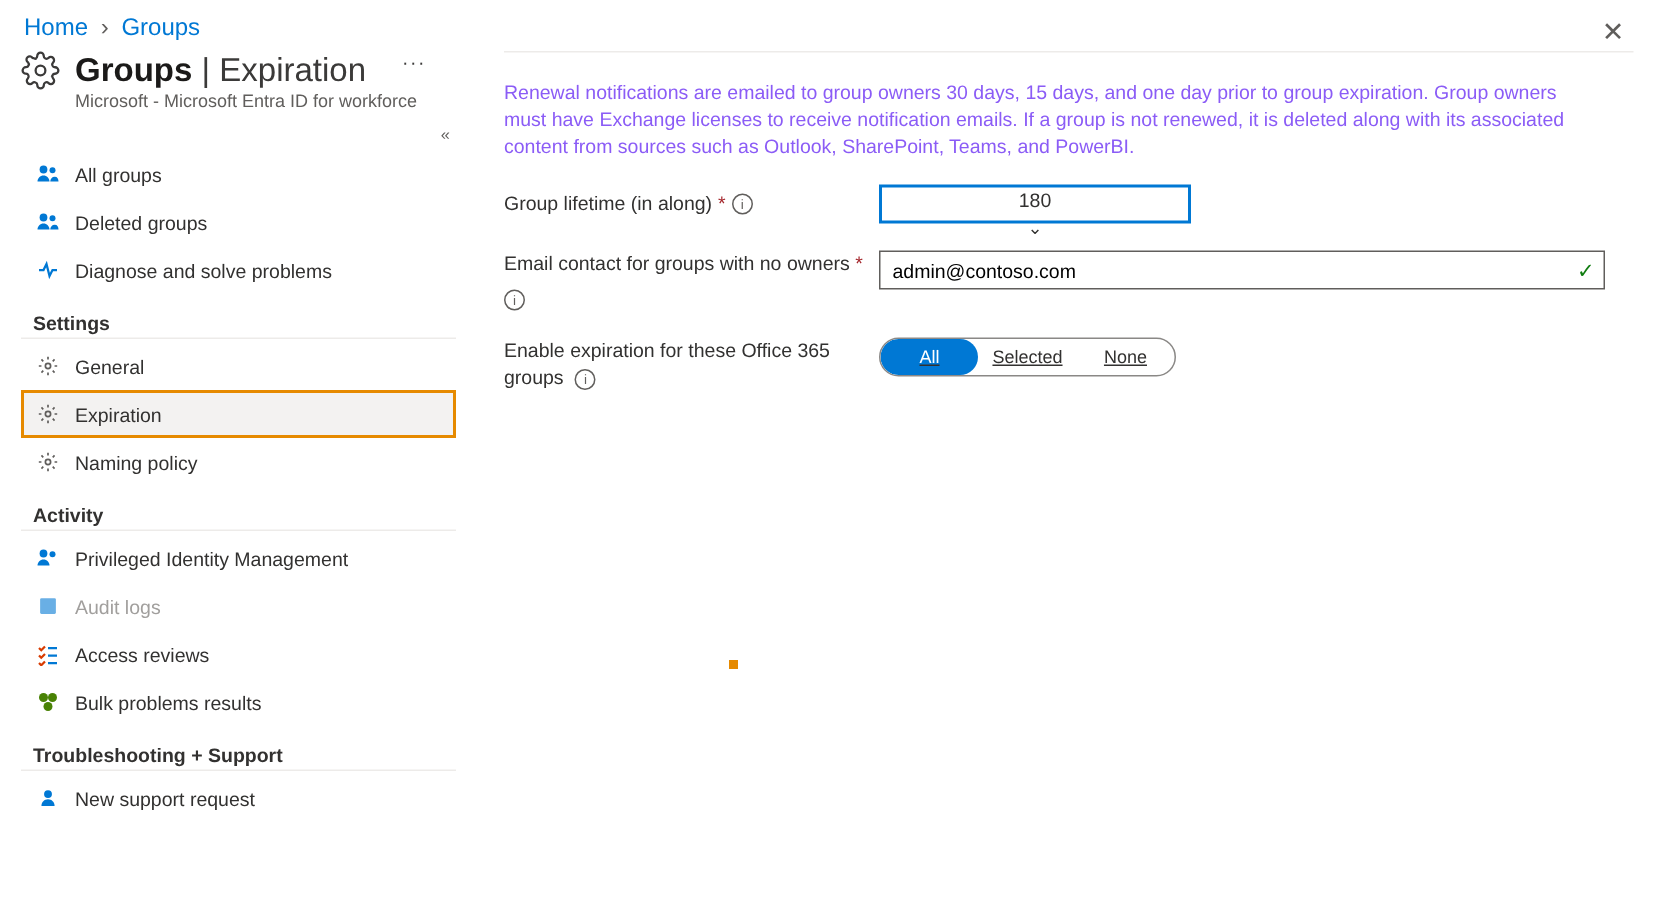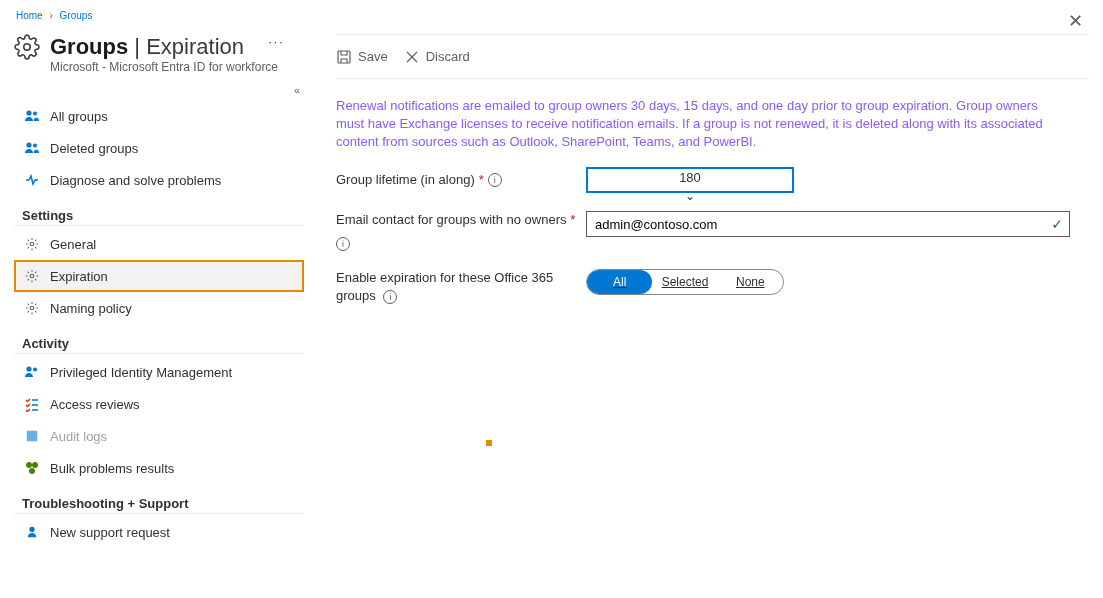--- a/index.html
+++ b/index.html
@@ -8,21 +8,21 @@
     font-family: "Segoe UI", -apple-system, sans-serif;
     font-size: 13px;
     color: #323130;
     background: #fff;
     width: 1103px;
     height: 598px;
     overflow: hidden;
   }
   .page { display: flex; flex-direction: column; height: 100%; padding: 8px 14px 0 14px; }
   .top-row { display:flex; justify-content:space-between; align-items:flex-start; }
-  .breadcrumb { font-size: 10px; color: #0078d4; padding: 2px 0 6px 2px; }
+  .breadcrumb { font-size: 16px; color: #0078d4; padding: 2px 0 6px 2px; }
   .breadcrumb a { color: #0078d4; text-decoration: none; cursor:pointer; }
   .breadcrumb .sep { color: #605e5c; margin: 0 4px; }
   .close-x { font-size:18px; color:#605e5c; cursor:pointer; padding:2px 6px; }
   .body-row { display:flex; flex:1; }
   .sidebar { width: 302px; flex-shrink:0; padding-right: 12px; }
   .title-row { display:flex; gap:10px; margin-bottom:0; }
   .title-row .gear { width:26px; height:26px; color:#3b3a39; }
   .title-row h1 { font-size:22px; margin:0; font-weight:600; color:#1b1a19;}
   .title-row .thin { font-weight:400; color:#3b3a39;}
   .title-row .dots { margin-left:14px; color:#3b3a39; cursor:pointer; letter-spacing:1px;}
@@ -153,38 +153,38 @@
       <div class="nav-item">
         <span class="ico ico-blue">
             <svg viewBox="0 0 16 16" width="16" height="16" fill="currentColor">
               <circle cx="5" cy="5" r="2.6"></circle>
               <circle cx="11" cy="5.5" r="2"></circle>
               <path d="M1 13c0-2.2 1.8-4 4-4s4 1.8 4 4H1z"></path>
             </svg>
           </span>
         <span>Privileged Identity Management</span>
       </div>
-      <div class="nav-item">
-        <span class="ico ico-blue">
-            <svg viewBox="0 0 16 16" width="16" height="16" fill="none" stroke="currentColor" stroke-width="1.5">
-              <path d="M2 4l1.5 1.5L6 3M2 9l1.5 1.5L6 8M2 14l1.5 1.5L6 13" stroke="#d83b01"></path>
-              <path d="M8 4h6M8 9h6M8 14h6" stroke="#0078d4"></path>
-            </svg>
-          </span>
-        <span>Access reviews</span>
-      </div>
       <div class="nav-item disabled">
         <span class="ico ico-lt">
             <svg viewBox="0 0 16 16" width="14" height="14" fill="currentColor">
               <rect x="2" y="2" width="12" height="12" rx="1"></rect>
             </svg>
           </span>
         <span>Audit logs</span>
       </div>
       <div class="nav-item">
+        <span class="ico ico-blue">
+            <svg viewBox="0 0 16 16" width="16" height="16" fill="none" stroke="currentColor" stroke-width="1.5">
+              <path d="M2 4l1.5 1.5L6 3M2 9l1.5 1.5L6 8M2 14l1.5 1.5L6 13" stroke="#d83b01"></path>
+              <path d="M8 4h6M8 9h6M8 14h6" stroke="#0078d4"></path>
+            </svg>
+          </span>
+        <span>Access reviews</span>
+      </div>
+      <div class="nav-item">
         <span class="ico ico-green">
             <svg viewBox="0 0 16 16" width="16" height="16" fill="currentColor">
               <circle cx="5" cy="5" r="3"></circle>
               <circle cx="11" cy="5" r="3"></circle>
               <circle cx="8" cy="11" r="3"></circle>
             </svg>
           </span>
         <span>Bulk problems results</span>
       </div>
 
@@ -196,35 +196,20 @@
               <circle cx="8" cy="5" r="3"></circle>
               <path d="M3 14c0-2.8 2.2-5 5-5s5 2.2 5 5H3z"></path>
             </svg>
           </span>
         <span>New support request</span>
       </div>
     </div>
 
     <div class="main">
       <hr class="divider-top">
-      <div class="toolbar">
-        <div class="tbtn">
-          <svg viewBox="0 0 16 16" fill="none" stroke="currentColor" stroke-width="1.2">
-              <rect x="2" y="2" width="12" height="12" rx="1"></rect>
-              <path d="M5 2v4h6V2M5 14v-4h6v4"></path>
-            </svg>
-          <span>Save</span>
-        </div>
-        <div class="tbtn">
-          <svg viewBox="0 0 16 16" fill="none" stroke="currentColor" stroke-width="1.2">
-              <path d="M3 3l10 10M13 3L3 13"></path>
-            </svg>
-          <span>Discard</span>
-        </div>
-      </div>
 
       <div class="content">
         <div class="desc">Renewal notifications are emailed to group owners 30 days, 15 days, and one day prior to group expiration. Group owners must have Exchange licenses to receive notification emails. If a group is not renewed, it is deleted along with its associated content from sources such as Outlook, SharePoint, Teams, and PowerBI.</div>
 
         <div class="row">
           <div class="lbl">
             <span>Group lifetime (in along)</span>
             <span class="req">*</span>
             <span class="info">i</span>
           </div>

